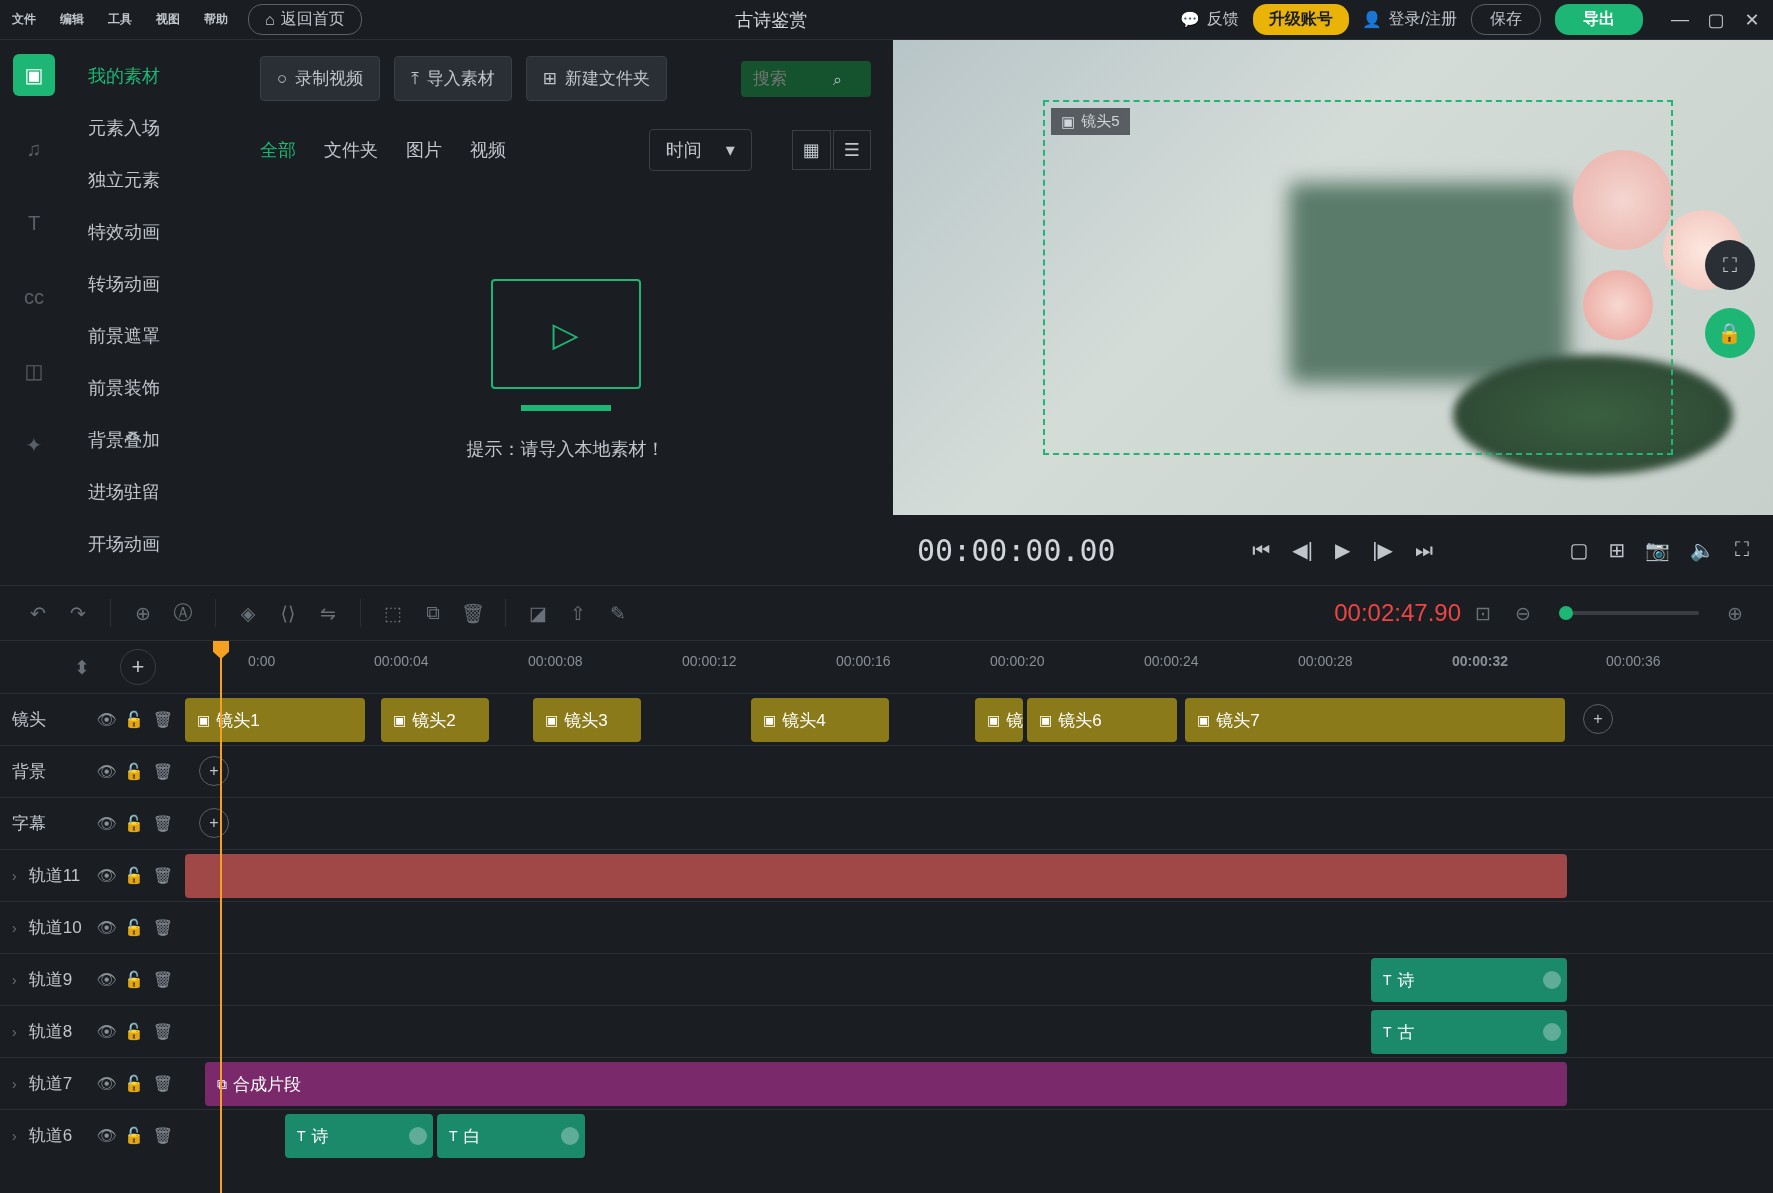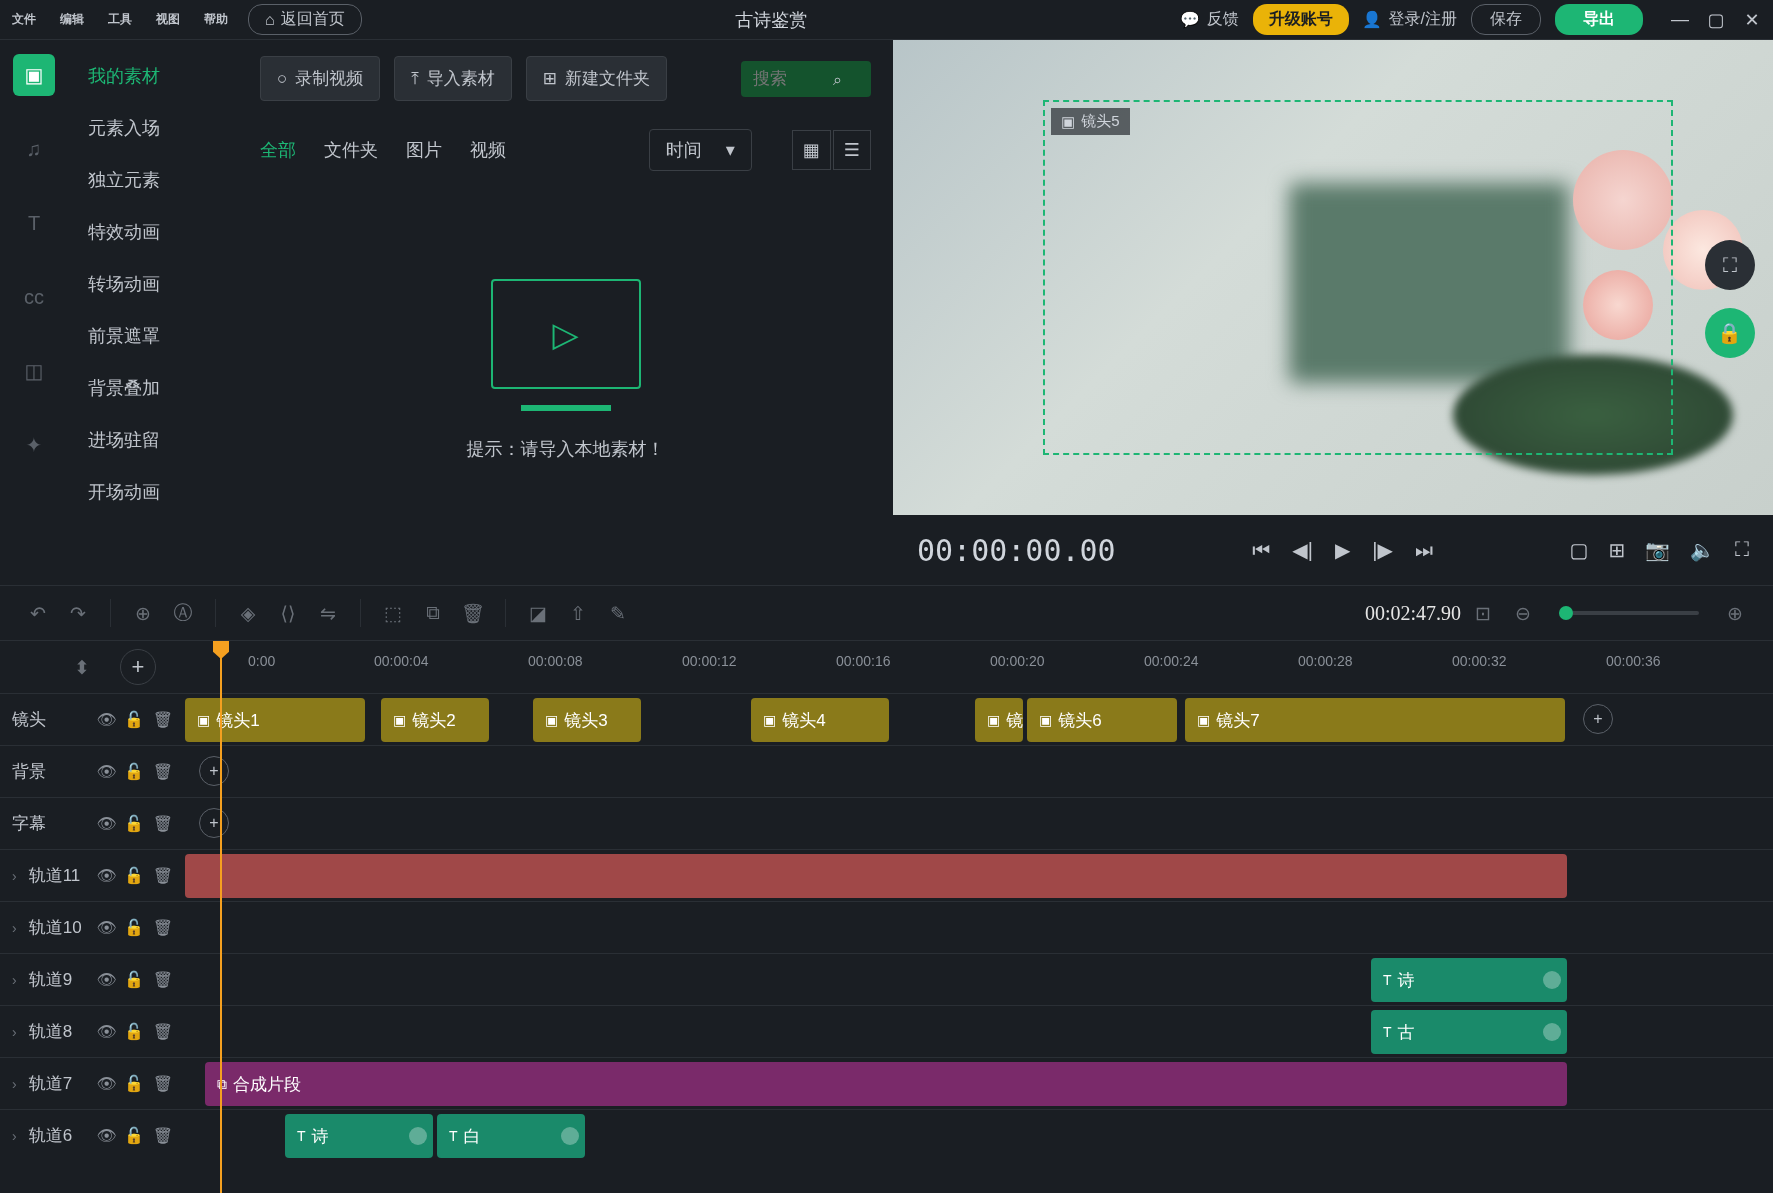--- a/index.html
+++ b/index.html
@@ -59,21 +59,21 @@
 .fb2 { top: 268px; background: #1db674; }
 .playback-bar { height: 70px; display: flex; align-items: center; padding: 0 24px; gap: 16px; background: #1a1e23; }
 .timecode { font-size: 30px; color: #d0d5dc; font-family: monospace; }
 .pb-controls { margin-left: auto; display: flex; gap: 22px; align-items: center; }
 .pb-btn { font-size: 20px; cursor: pointer; color: #c0c5cc; }
 .pb-right { margin-left: auto; display: flex; gap: 20px; }
 
 .toolbar-row { height: 56px; background: #1a1e23; border-top: 1px solid #2a2f35; border-bottom: 1px solid #2a2f35; display: flex; align-items: center; padding: 0 20px; gap: 4px; }
 .tool-btn { width: 36px; height: 36px; display: flex; align-items: center; justify-content: center; cursor: pointer; color: #6a7078; font-size: 19px; border-radius: 4px; }
 .tool-sep { width: 1px; height: 28px; background: #2a2f35; margin: 0 10px; }
-.duration-text { font-size: 20px; color: #e5e5e5; font-family: Liberation Serif, serif; }
+.duration-text { font-size: 24px; color: #ef4444; font-family: Liberation Sans, sans-serif; }
 .zoom-slider { width: 140px; height: 4px; background: #3a3f45; position: relative; margin: 0 14px; border-radius: 2px; }
 .zoom-thumb { position: absolute; left: 0; top: -5px; width: 14px; height: 14px; background: #1db674; border-radius: 50%; }
 
 .timeline-area { height: 552px; background: #1a1e23; display: flex; flex-direction: column; }
 .ruler-row { height: 52px; display: flex; }
 .ruler-left { width: 220px; display: flex; align-items: center; justify-content: center; gap: 20px; }
 .ruler-left .add-marker { width: 36px; height: 36px; border: 1px solid #3a3f45; border-radius: 50%; display: flex; align-items: center; justify-content: center; font-size: 22px; cursor: pointer; }
 .ruler { flex: 1; position: relative; font-size: 14px; color: #8a9098; }
 .ruler-tick { position: absolute; top: 12px; }
 .playhead { position: absolute; left: 0; top: 0; width: 2px; height: 552px; background: #f5a020; z-index: 10; }
@@ -140,20 +140,21 @@
     <div class="icon-btn">✦</div>
   </div>
 
   <div class="category-panel">
     <div class="cat-item active">我的素材</div>
     <div class="cat-item">元素入场</div>
     <div class="cat-item">独立元素</div>
     <div class="cat-item">特效动画</div>
     <div class="cat-item">转场动画</div>
     <div class="cat-item">前景遮罩</div>
+    <div class="cat-item">前景装饰</div>
     <div class="cat-item">背景叠加</div>
     <div class="cat-item">进场驻留</div>
     <div class="cat-item">开场动画</div>
   </div>
 
   <div class="media-panel">
     <div class="media-toolbar">
       <div class="media-btn">
         <span>○</span>
         <span>录制视频</span>
@@ -266,21 +267,21 @@
     <div class="ruler" id="ruler">
       <div class="playhead"></div>
     <span class="ruler-tick" style="left: 0px; padding-left: 28px;">0:00</span>
         <span class="ruler-tick" style="left: 154px;">00:00:04</span>
         <span class="ruler-tick" style="left: 308px;">00:00:08</span>
         <span class="ruler-tick" style="left: 462px;">00:00:12</span>
         <span class="ruler-tick" style="left: 616px;">00:00:16</span>
         <span class="ruler-tick" style="left: 770px;">00:00:20</span>
         <span class="ruler-tick" style="left: 924px;">00:00:24</span>
         <span class="ruler-tick" style="left: 1078px;">00:00:28</span>
-        <span class="ruler-tick" style="left: 1232px;">00:00:32</span>
+        <span class="ruler-tick" style="left: 1232px; font-weight: bold;">00:00:32</span>
         <span class="ruler-tick" style="left: 1386px;">00:00:36</span>
       </div>
   </div>
   <div id="tracks-container">
       <div class="track-row">
         <div class="track-header">
           <span class="tname">镜头</span>
           <span class="ticon">👁</span>
           <span class="ticon">🔓</span>
           <span class="ticon">🗑</span>

